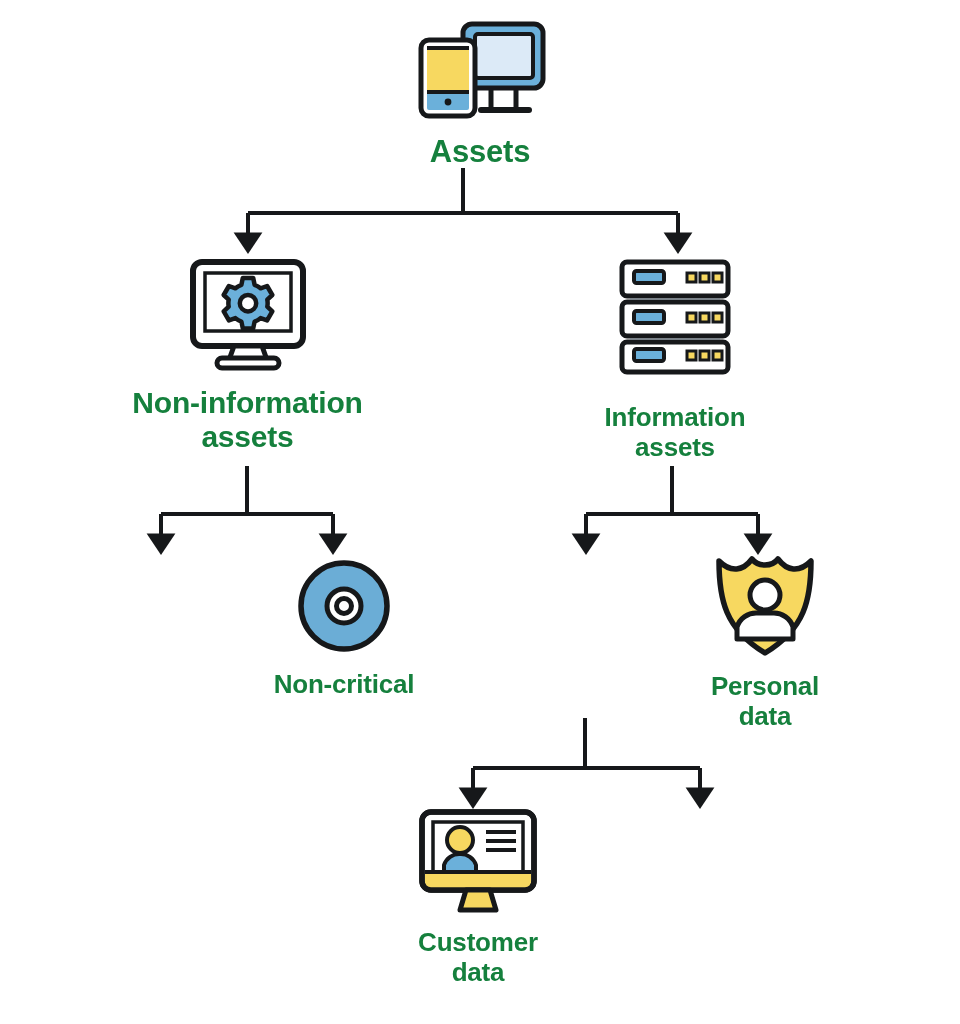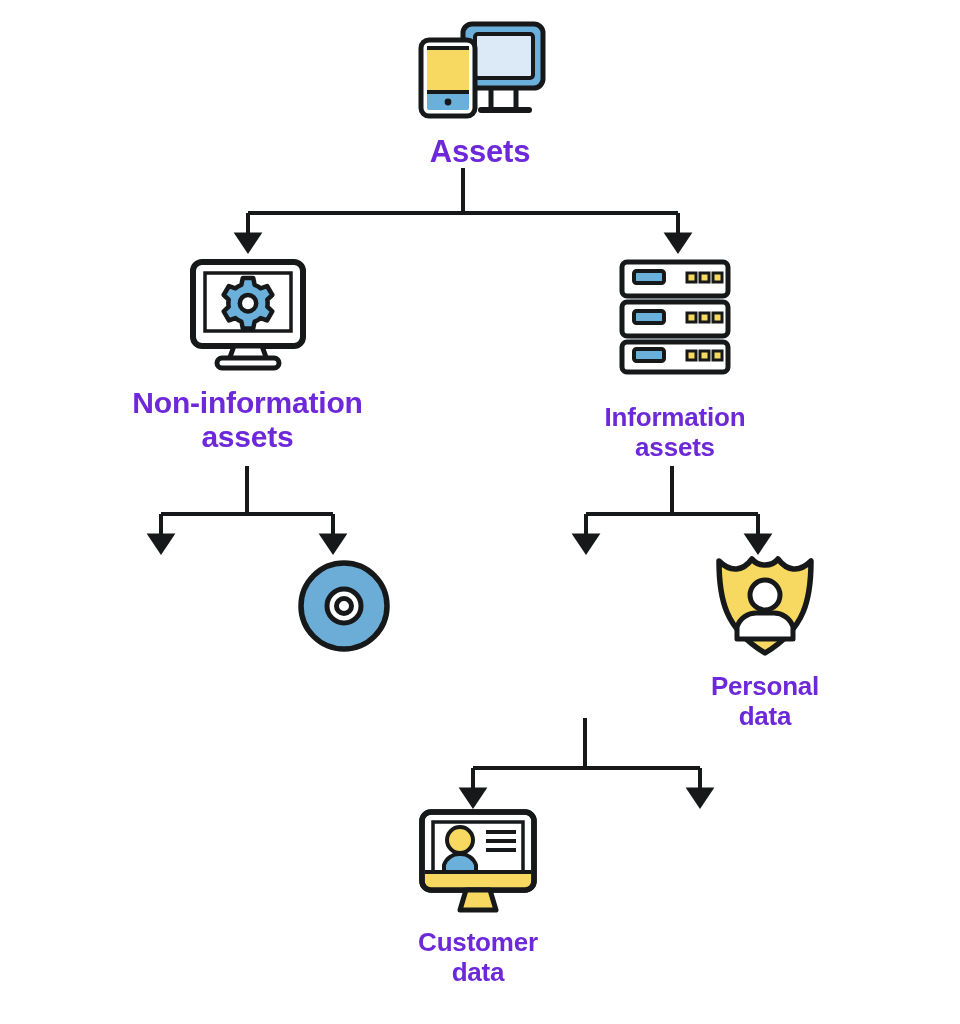--- a/index.html
+++ b/index.html
@@ -38,21 +38,21 @@
     flex-direction: column;
     align-items: center;
     text-align: center;
   }
   .node-icon {
     display: block;
     line-height: 0;
   }
   .node-label {
     font-weight: bold;
-    color: #6d28d9;
+    color: #15803d;
     letter-spacing: -0.2px;
     line-height: 1.14;
     white-space: pre-line;
   }
   
   #node-assets        { left: 310px; top: 18px;  width: 340px; }
   #node-assets .node-label { font-size: 31px; margin-top: 12px; }
 
   #node-noninfo       { left: 95px;  top: 258px; width: 305px; }
   #node-noninfo .node-label { font-size: 30px; margin-top: 14px; }
@@ -188,20 +188,21 @@
 
 
   <div class="node" id="node-noncritical">
     <span class="node-icon">
       <svg width="96" height="96" viewBox="0 0 96 96">
         <circle cx="48" cy="48" r="43" fill="#6BADD6" stroke="#16181a" stroke-width="5.5"></circle>
         <circle cx="48" cy="48" r="17" fill="#ffffff" stroke="#16181a" stroke-width="5"></circle>
         <circle cx="48" cy="48" r="7.5" fill="#ffffff" stroke="#16181a" stroke-width="5"></circle>
       </svg>
     </span>
+    <div class="node-label">Non-critical</div>
   </div>
 
 
   <div class="node" id="node-personal">
     <span class="node-icon">
       <svg width="104" height="108" viewBox="0 0 104 108">
         <path fill="#F7D860" stroke="#16181a" stroke-width="5.5" stroke-linejoin="round" d="M6,10 C18,22 30,20 39,8 C45,16 59,16 65,8 C74,20 86,22 98,10
                  C98,48 92,78 52,102 C12,78 6,48 6,10 Z"></path>
         <circle cx="52" cy="44" r="15" fill="#ffffff" stroke="#16181a" stroke-width="5"></circle>
         <path d="M24,88 L24,76 a20,20 0 0 1 20,-14 L60,62 a20,20 0 0 1 20,14 L80,88 Z" fill="#ffffff" stroke="#16181a" stroke-width="5" stroke-linejoin="round"></path>

